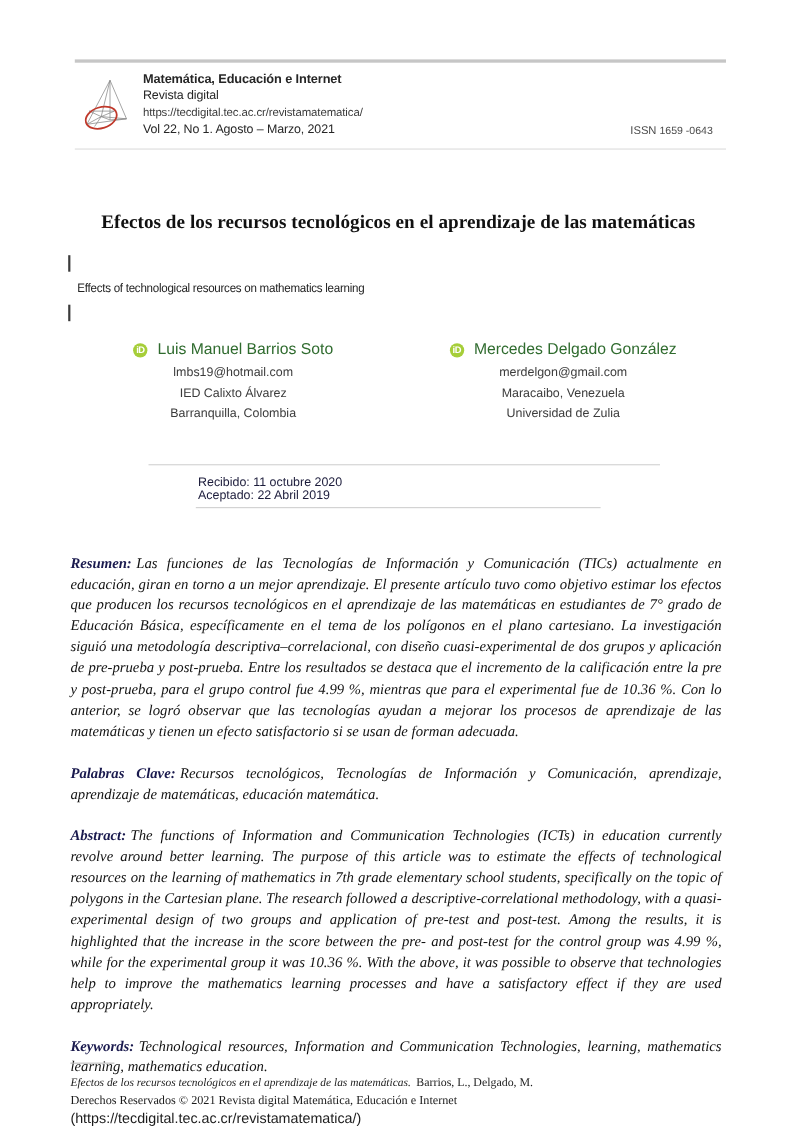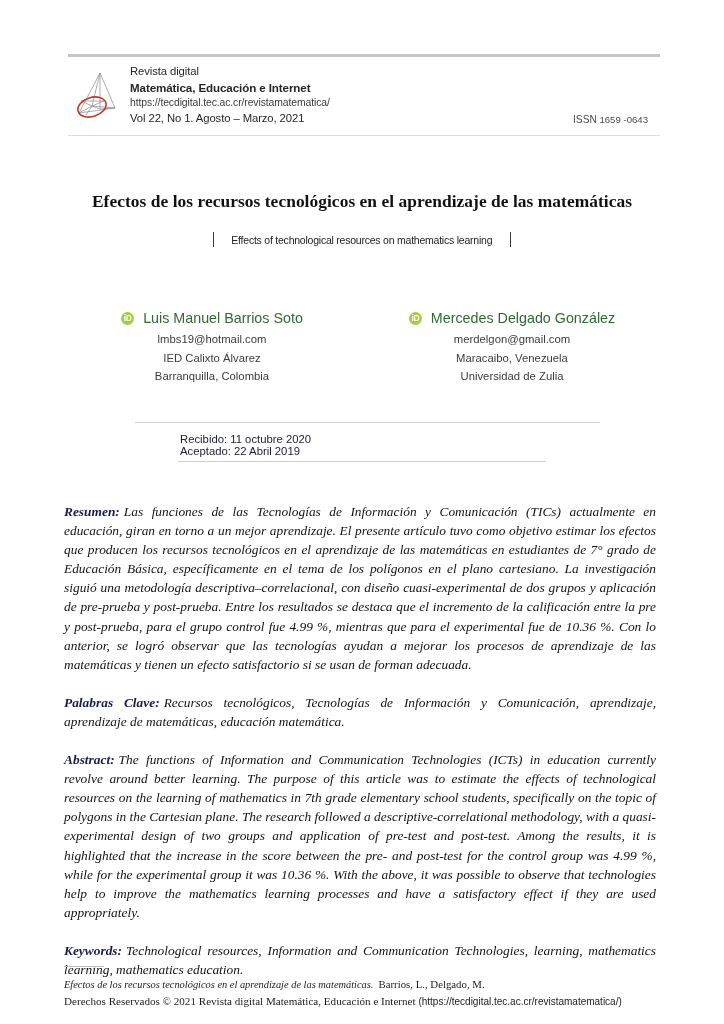--- a/index.html
+++ b/index.html
@@ -99,23 +99,24 @@
     font-family: "Liberation Serif", "DejaVu Serif", serif;
     font-weight: bold;
     font-size: 17.4px;
     line-height: 22px;
     color: #111111;
     letter-spacing: 0.05px;
   }
   .subtitle-wrap {
     margin-top: 20px;
     display: flex;
-    align-items: center;
+    align-items: flex-start;
     justify-content: center;
     gap: 9px;
+    flex-direction: column;
   }
   .subtitle-bar {
     display: inline-block;
     width: 1.5px;
     height: 15px;
     background: #3a3a3a;
   }
   .article-subtitle {
     font-family: "Liberation Sans", "DejaVu Sans", sans-serif;
     font-size: 11.2px;
@@ -249,21 +250,21 @@
     font-style: italic;
     font-size: 10.4px;
   }
   .footer-line .authors-cite {
     font-style: normal;
     font-size: 10.8px;
     margin-left: 5px;
   }
   .footer-url {
     font-family: "Liberation Sans", "DejaVu Sans", sans-serif;
-    font-size: 10px;
+    font-size: 13px;
   }
 </style>
 </head>
 <body>
 
 <div class="page">
 
   <div class="masthead">
     <div class="rule-thick"></div>
 
@@ -283,22 +284,22 @@
             <line x1="22" y1="40" x2="34" y2="35"></line>
             <line x1="22" y1="40" x2="16" y2="49"></line>
             <line x1="30" y1="43" x2="45" y2="42"></line>
             <line x1="11" y1="35" x2="34" y2="35"></line>
           </g>
           <ellipse cx="22" cy="41" rx="14.5" ry="9.5" transform="rotate(-18 22 41)" stroke="#c0392b" stroke-width="1.6" fill="none"></ellipse>
         </svg>
       </div>
 
       <div class="masthead-text">
+        <div class="mh-line bold">Matemática, Educación e Internet</div>
         <div class="mh-line">Revista digital</div>
-        <div class="mh-line bold">Matemática, Educación e Internet</div>
         <div class="mh-line url">https://tecdigital.tec.ac.cr/revistamatematica/</div>
         <div class="mh-line">Vol 22, No 1.  Agosto – Marzo, 2021</div>
         <div class="issn">
           <span class="issn-label">ISSN</span>
           <span>1659 -0643</span>
         </div>
       </div>
     </div>
 
     <div class="rule-thin"></div>

